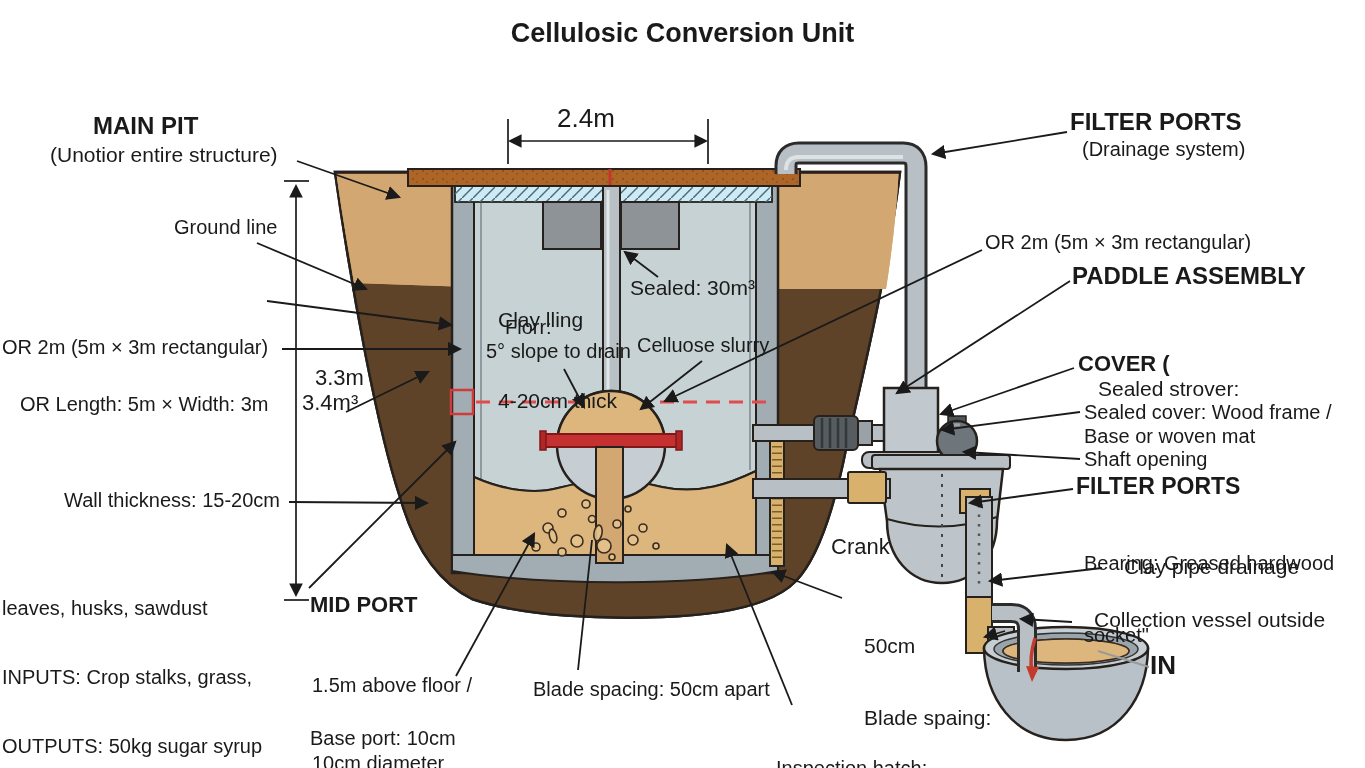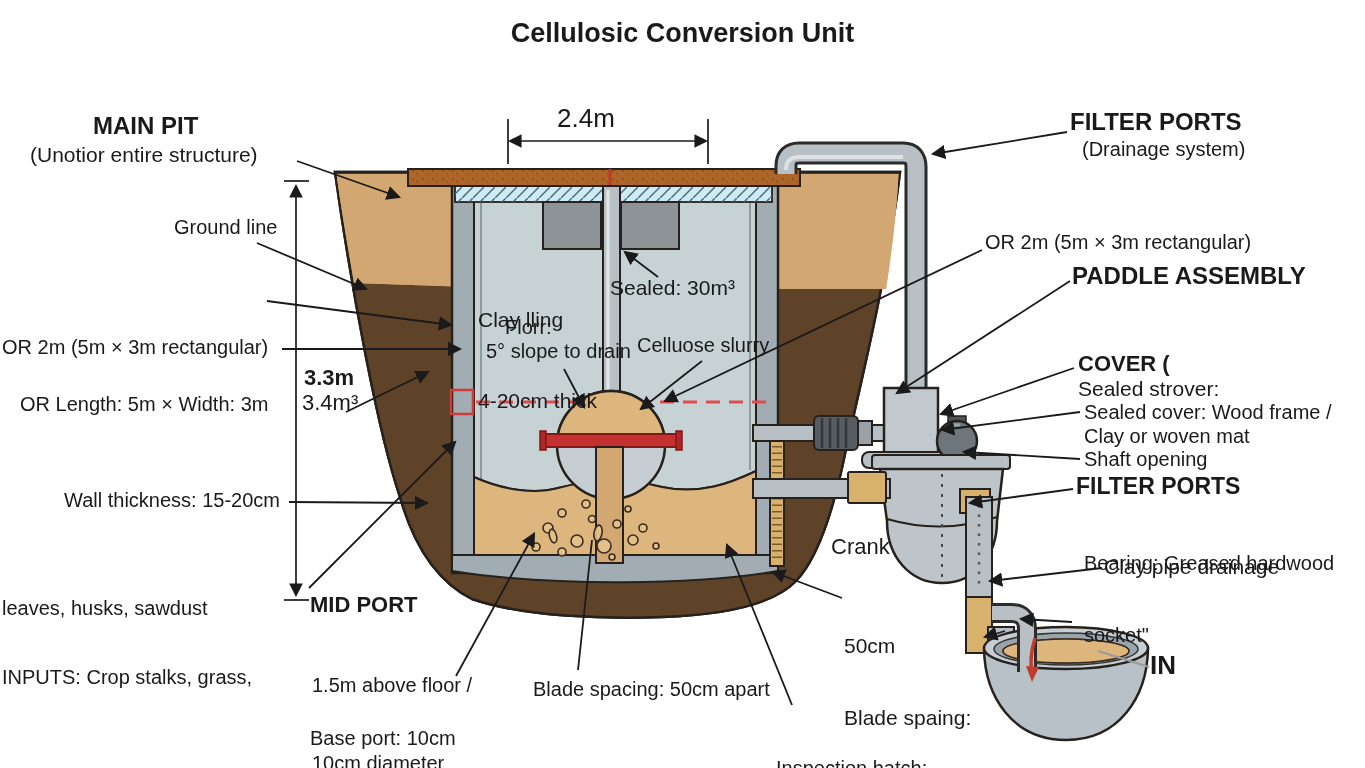--- a/index.html
+++ b/index.html
@@ -1,21 +1,21 @@
 <!DOCTYPE html>
 <html style="--ink: #1a1a1a; --soil_light: #d3a771; --soil_dark: #5f4329; --wall_gray: #a2adb3; --interior_gray: #c7d2d4; --cover_hatch_blue: #cdeaf5; --board_brown: #ad6528; --slurry_tan: #ddb67e; --machine_gray: #b8c0c5; --clay_tan: #d8b26c; --paddle_red: #c53030; --dash_red: #e04b4b;"><head>
 <meta charset="utf-8">
 <style>
   html,body{margin:0;padding:0;background:#ffffff;}
   #stage{position:relative;width:1365px;height:768px;overflow:hidden;background:#fff;
          font-family:"Liberation Sans",sans-serif;color:var(--ink,#1a1a1a);border-radius:15px;}
   #stage svg{position:absolute;left:0;top:0;}
   .lbl{position:absolute;white-space:pre;line-height:1.17;font-size:20px;}
   .b{font-weight:bold;}
-  .fs21{font-size:21px;} .fs22{font-size:22px;} .fs23{font-size:23px;}
+  .fs21{font-size:21px;margin-left:20px;} .fs22{font-size:22px;} .fs23{font-size:23px;}
   .fs24{font-size:24px;} .fs26{font-size:26px;} .fs27{font-size:27px;}
   .center{left:0;right:0;text-align:center;}
   
   .f-soil-dark{fill:var(--soil_dark,#5f4329);}
   .f-soil-light{fill:var(--soil_light,#d3a771);}
   .f-wall{fill:var(--wall_gray,#a2adb3);}
   .f-interior{fill:var(--interior_gray,#c7d2d4);}
   .f-hatchbg{fill:var(--cover_hatch_blue,#cdeaf5);}
   .f-board{fill:var(--board_brown,#ad6528);}
   .f-slurry{fill:var(--slurry_tan,#ddb67e);}
@@ -218,56 +218,58 @@
   <div class="lbl fs26" style="left:557px;top:103px;">2.4m</div>
 
   <div class="lbl b fs24" style="left:1070px;top:108px;">FILTER PORTS</div>
   <div class="lbl" style="left:1082px;top:138px;">(Drainage system)</div>
 
   <div class="lbl b fs24" style="left:93px;top:112px;">MAIN PIT</div>
   <div class="lbl fs21" style="left:30px;top:143px;">(Unotior entire structure)</div>
 
   <div class="lbl" style="left:174px;top:216px;">Ground line</div>
   <div class="lbl" style="left:2px;top:336px;">OR 2m (5m × 3m rectangular)</div>
-  <div class="lbl fs22" style="left:304px;top:365px;font-weight:bold;">3.3m</div>
+  <div class="lbl fs22" style="left:315px;top:365px;">3.3m</div>
   <div class="lbl fs22" style="left:302px;top:390px;">3.4m³</div>
   <div class="lbl" style="left:20px;top:393px;">OR Length: 5m × Width: 3m</div>
   <div class="lbl" style="left:64px;top:489px;">Wall thickness: 15-20cm</div>
 
   <div class="lbl" style="left:2px;top:551px;line-height:23px;">
     <div>leaves, husks, sawdust</div>
     <div>INPUTS: Crop stalks, grass,</div>
+    <div>OUTPUTS: 50kg sugar syrup</div>
     
     
   </div>
 
   <div class="lbl fs21" style="left:478px;top:252px;line-height:27px;">
     <div>Clay lling</div>
     <div>4-20cm thick</div>
   </div>
   <div class="lbl fs21" style="left:610px;top:276px;">Sealed: 30m³</div>
   <div class="lbl" style="left:505px;top:316px;">Florr:</div>
   <div class="lbl" style="left:486px;top:340px;">5° slope to drain</div>
   <div class="lbl" style="left:637px;top:334px;">Celluose slurry</div>
 
   <div class="lbl" style="left:985px;top:231px;">OR 2m (5m × 3m rectangular)</div>
   <div class="lbl b fs24" style="left:1072px;top:262px;">PADDLE ASSEMBLY</div>
 
   <div class="lbl b fs22" style="left:1078px;top:351px;">COVER (</div>
   <div class="lbl fs21" style="left:1078px;top:377px;">Sealed strover:</div>
   <div class="lbl" style="left:1084px;top:401px;">Sealed cover: Wood frame /</div>
-  <div class="lbl" style="left:1084px;top:425px;">Clay or woven mat</div>
+  <div class="lbl" style="left:1084px;top:425px;">Base or woven mat</div>
   <div class="lbl" style="left:1084px;top:448px;">Shaft opening</div>
 
   <div class="lbl b fs23" style="left:1076px;top:473px;">FILTER PORTS</div>
   <div class="lbl" style="left:1084px;top:503px;line-height:24px;">
     <div>Bearing: Greased hardwood</div>
     <div>socket"</div>
   </div>
   <div class="lbl fs21" style="left:1104px;top:555px;">Clay pipe drainage</div>
+  <div class="lbl fs21" style="left:1074px;top:608px;">Collection vessel outside</div>
   <div class="lbl b fs26" style="left:1150px;top:650px;">IN</div>
 
   <div class="lbl fs22" style="left:831px;top:534px;">Crank</div>
   <div class="lbl fs21" style="left:844px;top:586px;line-height:24px;">
     <div>50cm</div>
     <div>Blade spaing:</div>
     
   </div>
 
   <div class="lbl b fs22" style="left:310px;top:592px;">MID PORT</div>

